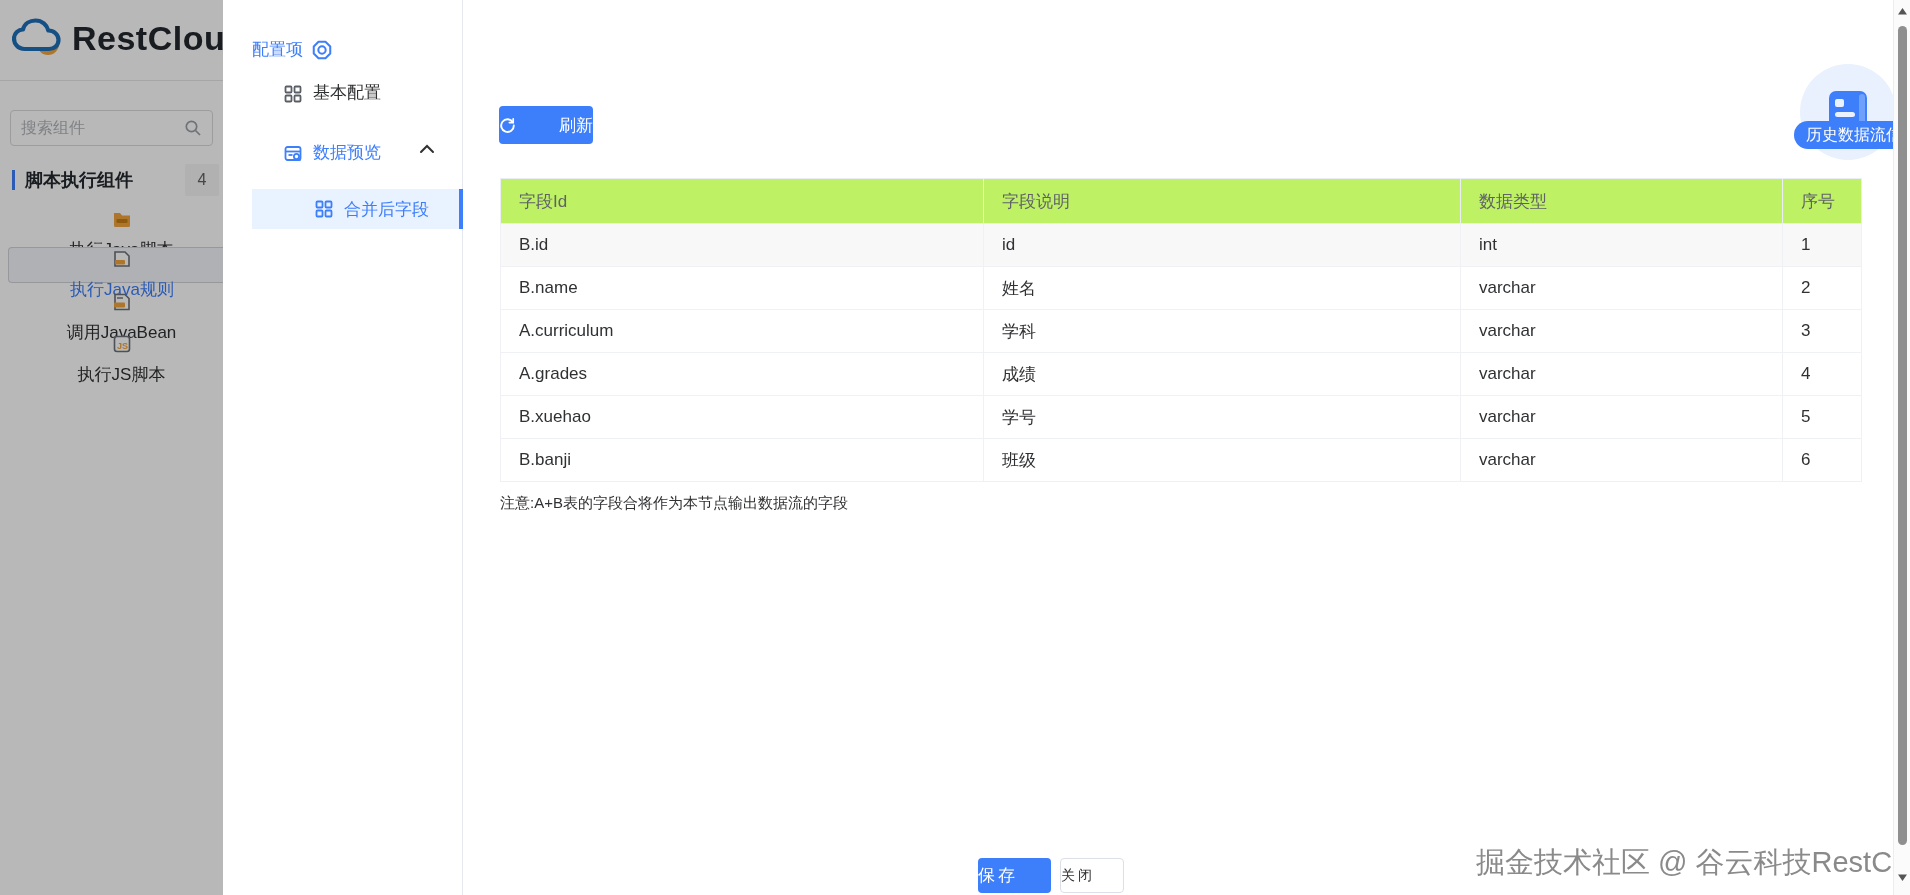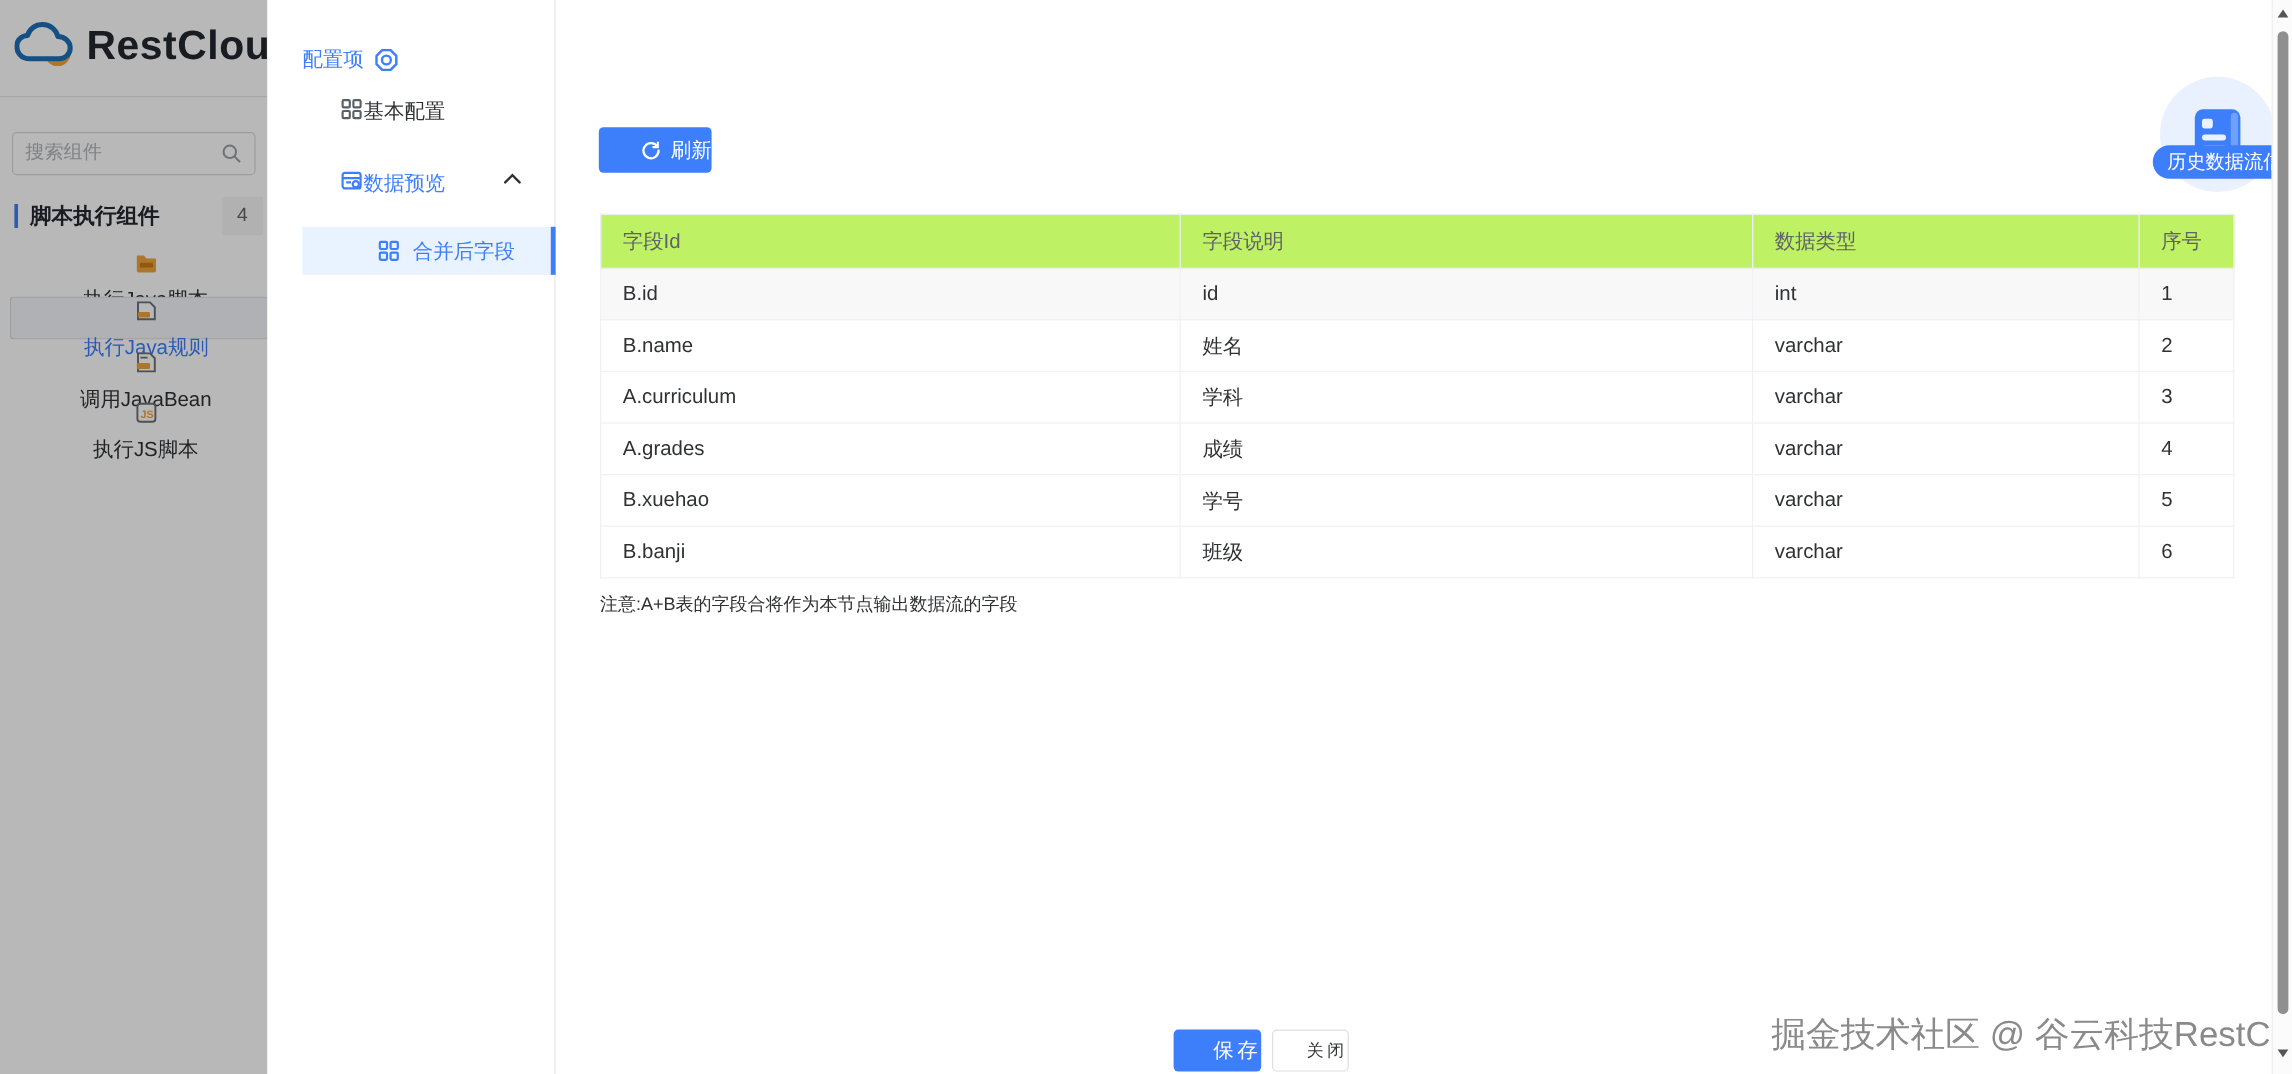--- a/index.html
+++ b/index.html
@@ -18,28 +18,28 @@
   .section-bar { width:3px; height:20px; background:#3d7efb; margin-left:12px; }
   .section-title { font-size:18px; font-weight:bold; color:#23272e; margin-left:10px; flex:1; }
   .section-count { width:34px; height:32px; background:#f5f5f6; color:#606266; font-size:16px; display:flex; align-items:center; justify-content:center; border-radius:2px; margin-right:4px; }
   .sb-item { position:absolute; left:8px; width:215px; height:36px; display:flex; align-items:center; gap:8px; padding-left:12px; font-size:17px; color:#303133; border-radius:4px 0 0 4px;flex-direction:column; }
   .sb-item.selected { background:#f3f6fb; border:1px solid #d0d3d9; border-right:none; color:#3d7efb; }
   .sb-overlay { position:absolute; inset:0; background:rgba(0,0,0,0.28); }
 
   
   .nav-col { position:absolute; left:223px; top:0; width:240px; height:895px; background:#fff; border-right:1px solid #e4e7ed; }
   .nav-title { position:absolute; left:29px; top:38px; display:flex; align-items:center; gap:8px; font-size:17px; color:#3d7efb; }
-  .nav-item { position:absolute; display:flex; align-items:flex-start; font-size:17px; }
+  .nav-item { position:absolute; display:flex; align-items:flex-end; gap:10px; font-size:17px; }
   .nav-basic { left:60px; top:81px; color:#303133; }
   .nav-preview { left:60px; top:141px; color:#3d7efb; }
   .caret-up { position:absolute; left:196px; top:143px; }
   .nav-sub-selected { position:absolute; left:29px; top:189px; width:211px; height:40px; background:#e9f2ff; border-right:4px solid #3d7efb; display:flex; align-items:center; gap:10px; padding-left:62px; font-size:17px; color:#3d7efb; }
 
   
-  .btn { display:inline-flex; align-items:center; justify-content:flex-end; gap:8px; border-radius:4px; cursor:pointer; border:none; font-family:Liberation Sans, sans-serif; }
+  .btn { display:inline-flex; align-items:center; justify-content:space-between; gap:8px; border-radius:4px; cursor:pointer; border:none; font-family:Liberation Sans, sans-serif; }
   .btn-primary { background:#3d7efb; color:#fff; }
   .btn-refresh { position:absolute; left:499px; top:106px; width:94px; height:38px; font-size:17px; }
   .data-table { position:absolute; left:500px; top:178px; width:1361px; border-collapse:collapse; table-layout:fixed; font-size:17px; }
   .data-table th { background:#bef264; color:#5f6368; font-weight:normal; text-align:left; height:45px; padding:0 18px; border:1px solid #ebeef5; }
   .data-table td { height:43px; padding:0 18px; border:1px solid #f0f1f4; color:#303133; background:#fff; }
   .data-table tr.first td { background:#f8f8f9; }
   .note { position:absolute; left:500px; top:494px; font-size:15px; color:#303133; }
   .btn-save { position:absolute; left:978px; top:858px; width:73px; height:35px; font-size:17px; letter-spacing:3px; }
   .btn-close { position:absolute; left:1060px; top:858px; width:64px; height:35px; font-size:14px; letter-spacing:3px; background:#fff; border:1px solid #dcdfe6; color:#303133; }
 

